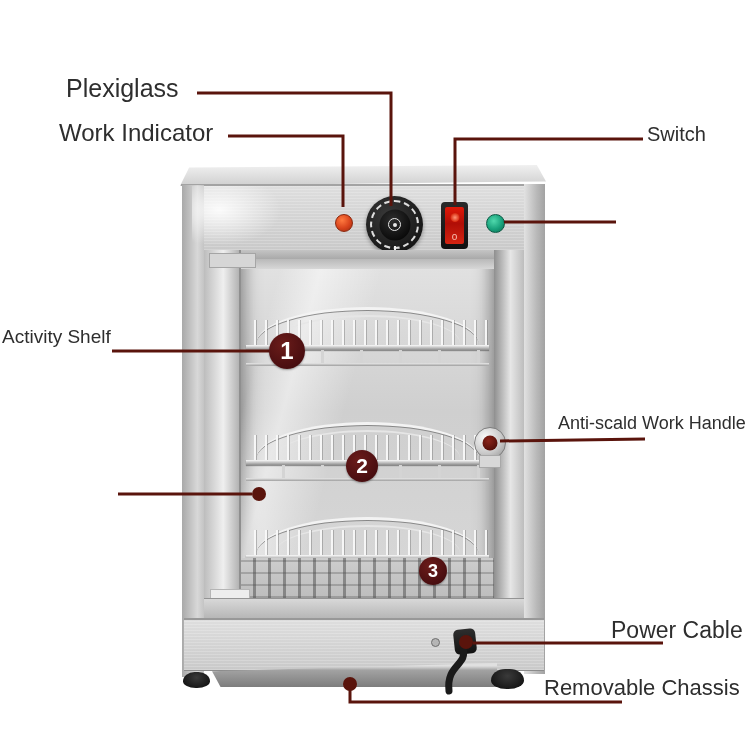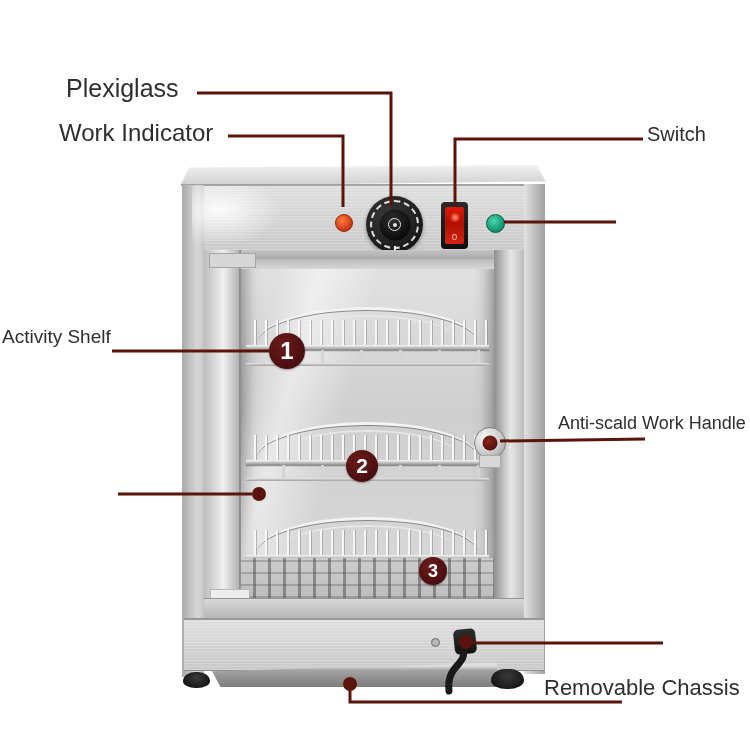--- a/index.html
+++ b/index.html
@@ -232,15 +232,16 @@
 
   <div class="badge badge-1">1</div>
   <div class="badge badge-2">2</div>
   <div class="badge badge-3">3</div>
 
   <div class="label lb-thermostat">Plexiglass</div>
   <div class="label lb-work">Work Indicator</div>
   <div class="label lb-switch">Switch</div>
   <div class="label lb-shelf">Activity Shelf</div>
   <div class="label lb-handle">Anti-scald Work Handle</div>
+  <div class="label lb-cable">Power Cable</div>
   <div class="label lb-chassis">Removable Chassis</div>
 
 </div>
 
 </body></html>

